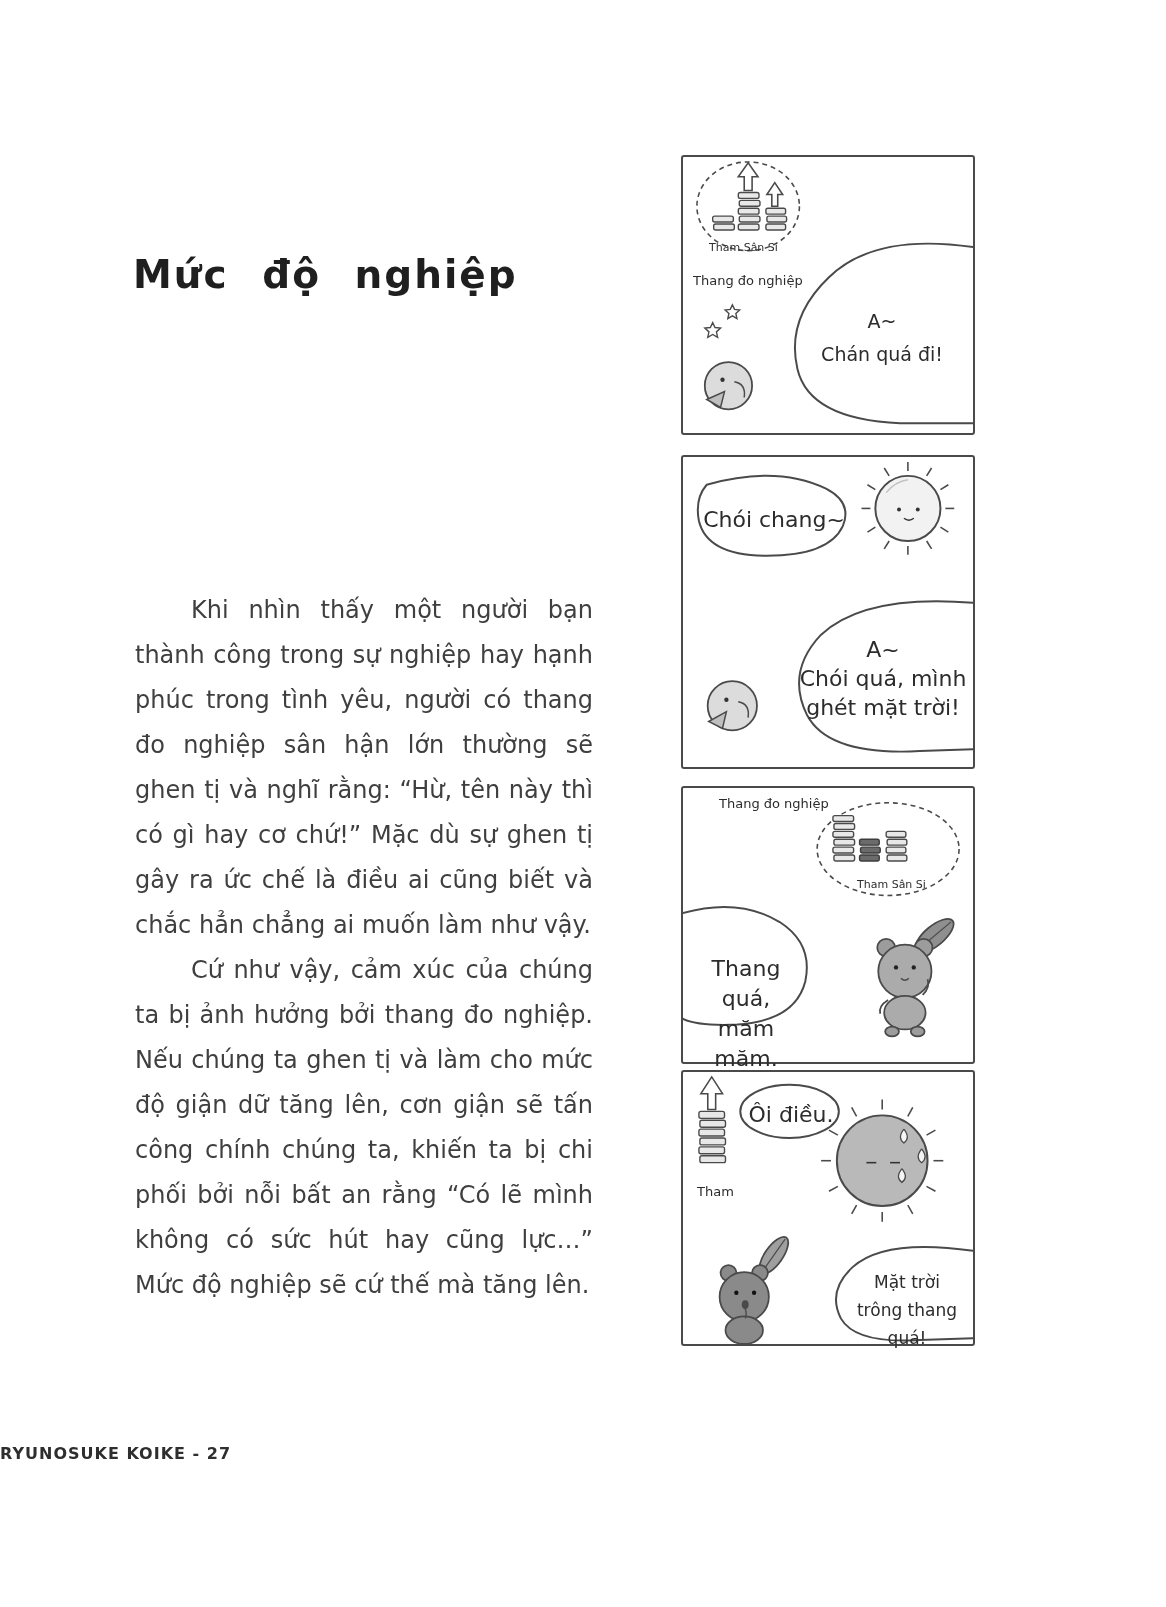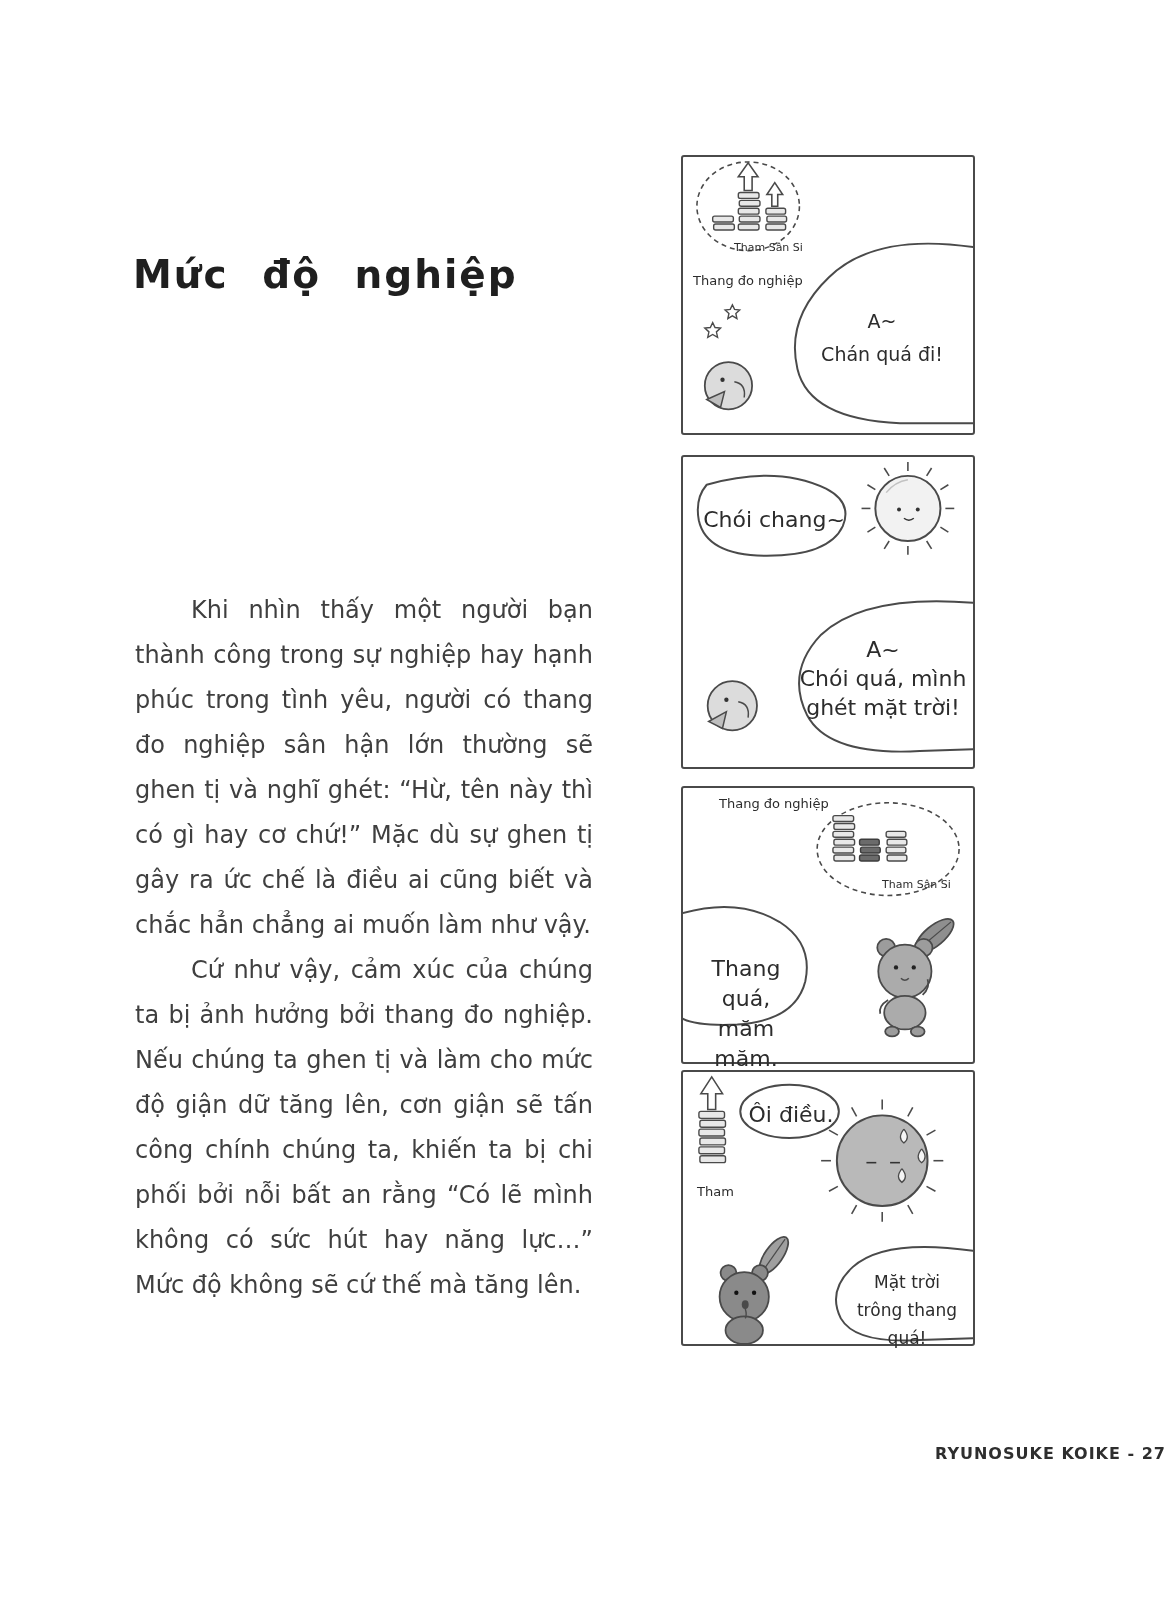--- a/index.html
+++ b/index.html
@@ -22,36 +22,36 @@
   .panel {
     position:absolute; left:0; width:294px;
     border:2px solid #4a4a4a; border-radius:3px; background:#fff;
   }
   .panel svg { position:absolute; left:0; top:0; width:100%; height:100%; }
   .comic-text {
     position:absolute; text-align:center; white-space:pre-line;
     color:#2c2c2c; font-size:22px; line-height:29px;
   }
   .comic-label { position:absolute; color:#2c2c2c; font-size:13px; white-space:nowrap; }
-  .comic-label.small { font-size:11px;margin-left:25px; }
+  .comic-label.small { font-size:11px; }
   .footer {
-    position:absolute; left:0; top:1444px; width:100%; text-align:right;
+    position:absolute; left:0; top:1444px; width:100%; text-align:left;
     font-size:16px; font-weight:bold; letter-spacing:1px; color:#2e2e2e;
   }
 </style>
 </head>
 <body>
 
 <div class="page">
 
   <h1 class="title">Mức độ nghiệp</h1>
 
   <div class="body-text">
-    <p>Khi nhìn thấy một người bạn thành công trong sự nghiệp hay hạnh phúc trong tình yêu, người có thang đo nghiệp sân hận lớn thường sẽ ghen tị và nghĩ ghét: “Hừ, tên này thì có gì hay cơ chứ!” Mặc dù sự ghen tị gây ra ức chế là điều ai cũng biết và chắc hẳn chẳng ai muốn làm như vậy.</p>
-    <p>Cứ như vậy, cảm xúc của chúng ta bị ảnh hưởng bởi thang đo nghiệp. Nếu chúng ta ghen tị và làm cho mức độ giận dữ tăng lên, cơn giận sẽ tấn công chính chúng ta, khiến ta bị chi phối bởi nỗi bất an rằng “Có lẽ mình không có sức hút hay năng lực…” Mức độ không sẽ cứ thế mà tăng lên.</p>
+    <p>Khi nhìn thấy một người bạn thành công trong sự nghiệp hay hạnh phúc trong tình yêu, người có thang đo nghiệp sân hận lớn thường sẽ ghen tị và nghĩ rằng: “Hừ, tên này thì có gì hay cơ chứ!” Mặc dù sự ghen tị gây ra ức chế là điều ai cũng biết và chắc hẳn chẳng ai muốn làm như vậy.</p>
+    <p>Cứ như vậy, cảm xúc của chúng ta bị ảnh hưởng bởi thang đo nghiệp. Nếu chúng ta ghen tị và làm cho mức độ giận dữ tăng lên, cơn giận sẽ tấn công chính chúng ta, khiến ta bị chi phối bởi nỗi bất an rằng “Có lẽ mình không có sức hút hay cũng lực…” Mức độ nghiệp sẽ cứ thế mà tăng lên.</p>
   </div>
 
   <div class="comic">
 
     <div class="panel" style="top:0;height:280px">
       <svg viewBox="0 0 294 280">
 
         <path d="M298,92 Q 195,76 148,122 Q 104,164 116,215 Q 128,266 220,270 L 298,270 Z" fill="#ffffff" stroke="#4a4a4a" stroke-width="2"></path>
 
         <ellipse cx="66" cy="50" rx="52" ry="45" fill="none" stroke="#4a4a4a" stroke-width="1.6" stroke-dasharray="5 4"></ellipse>

